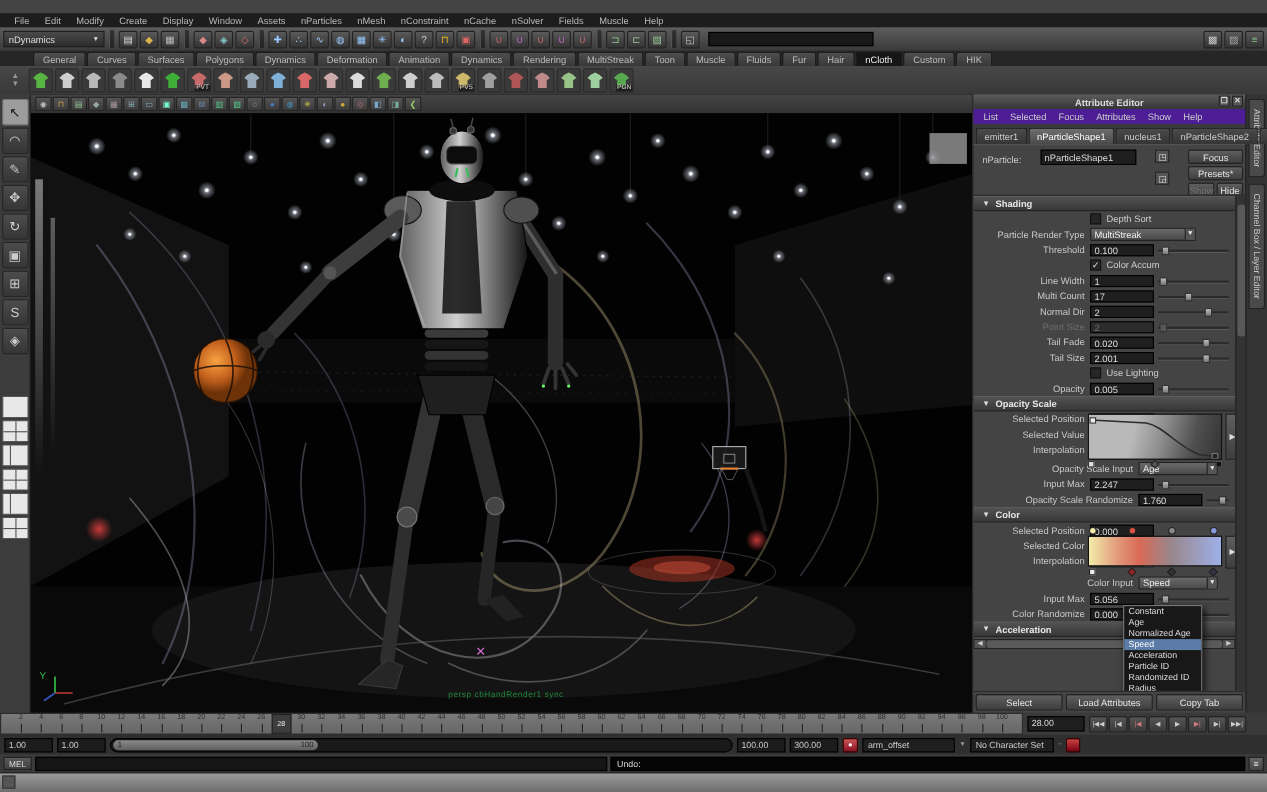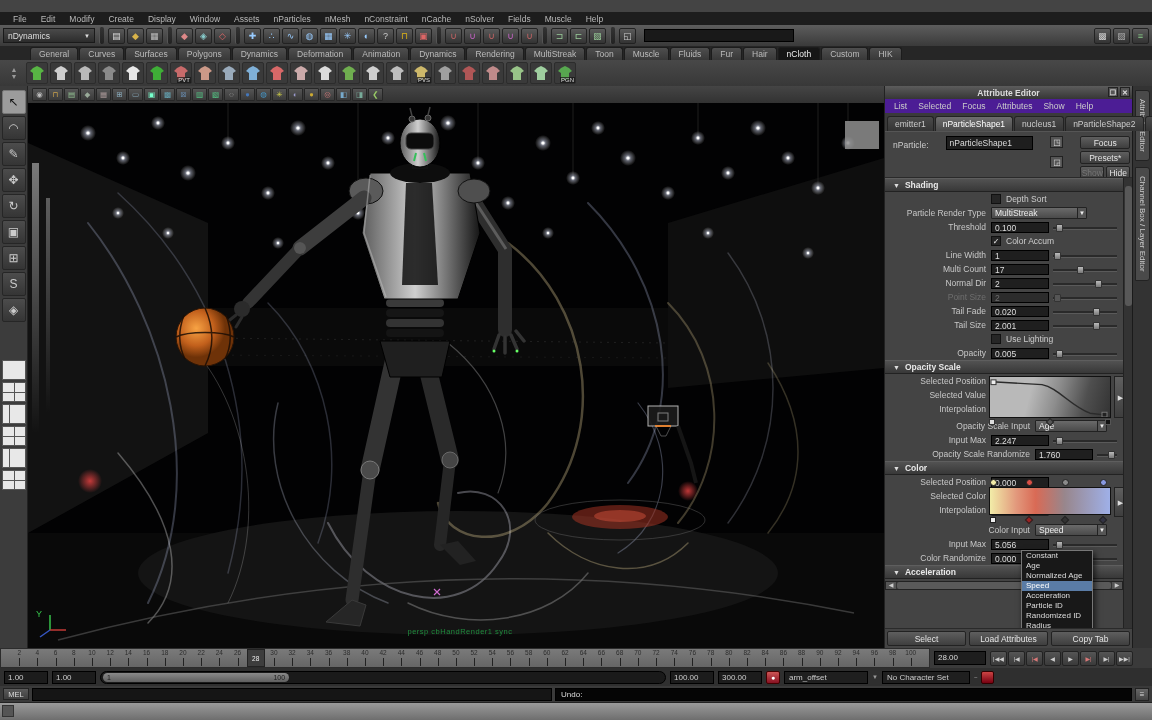--- a/index.html
+++ b/index.html
@@ -1056,21 +1056,21 @@
         <span class="cap">100</span>
       </span>
     </span>
     <span class="rfield">100.00</span>
     <span class="rfield">300.00</span>
     <span class="autokey">●</span>
     <span class="charcombo" style="width:84px">
         <span>arm_offset</span>
       </span>
     <span class="tinyarr">▼</span>
-    <span class="charcombo" style="width:88px">
+    <span class="charcombo" style="width:76px">
         <span>No Character Set</span>
       </span>
     <span class="tinyarr">~</span>
     <span class="keyicon"></span>
   </div>
 
   <div class="cmdline">
     <span class="mel">MEL</span>
     <span class="cmdinput"></span>
     <span class="cmdout">Undo:</span>

